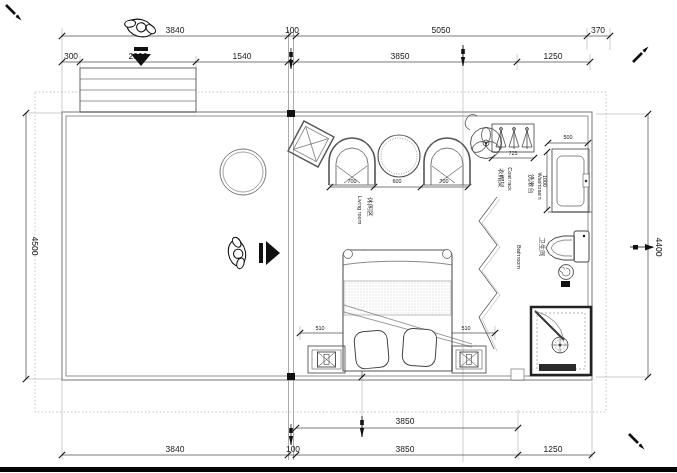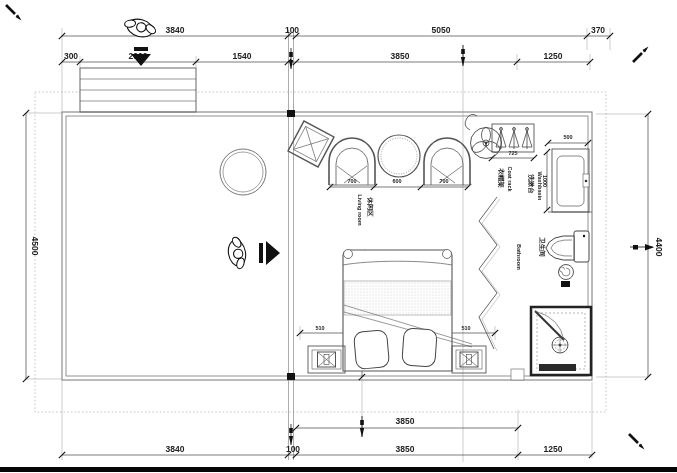--- a/index.html
+++ b/index.html
@@ -1,17 +1,17 @@
 <!DOCTYPE html>
 <html><head>
 <meta charset="utf-8">
 <style>
   html,body{margin:0;padding:0;background:#fff;}
   #stage{position:relative;width:677px;height:473px;background:#ffffff;overflow:hidden;
-         font-family:"Liberation Sans", sans-serif;font-weight:bold;}
+         font-family:"Liberation Sans", sans-serif;}
   svg{position:absolute;left:0;top:0;}
   text{fill:#222;font-family:"Liberation Sans", sans-serif;}
   .dim{font-size:8.5px;}
   .dims{font-size:5.5px;}
   .lab-zh{font-size:6.5px;}
   .lab-en{font-size:5.5px;}
   .tiny{font-size:4px;}
 </style>
 </head>
 <body>

